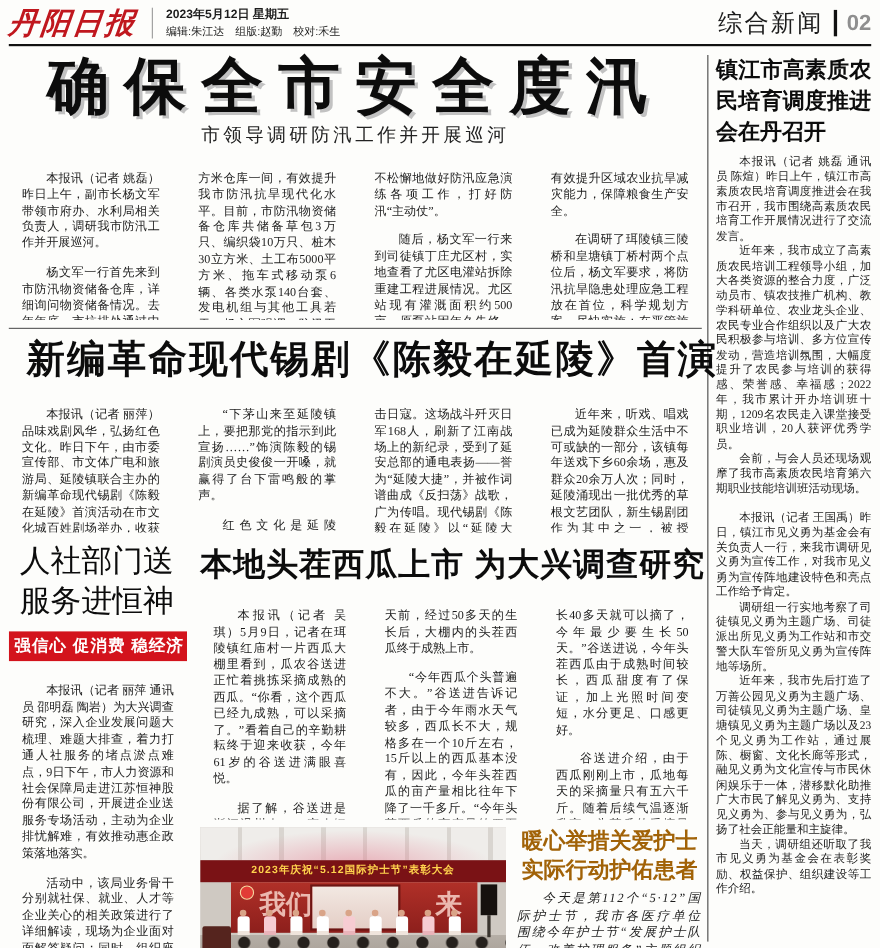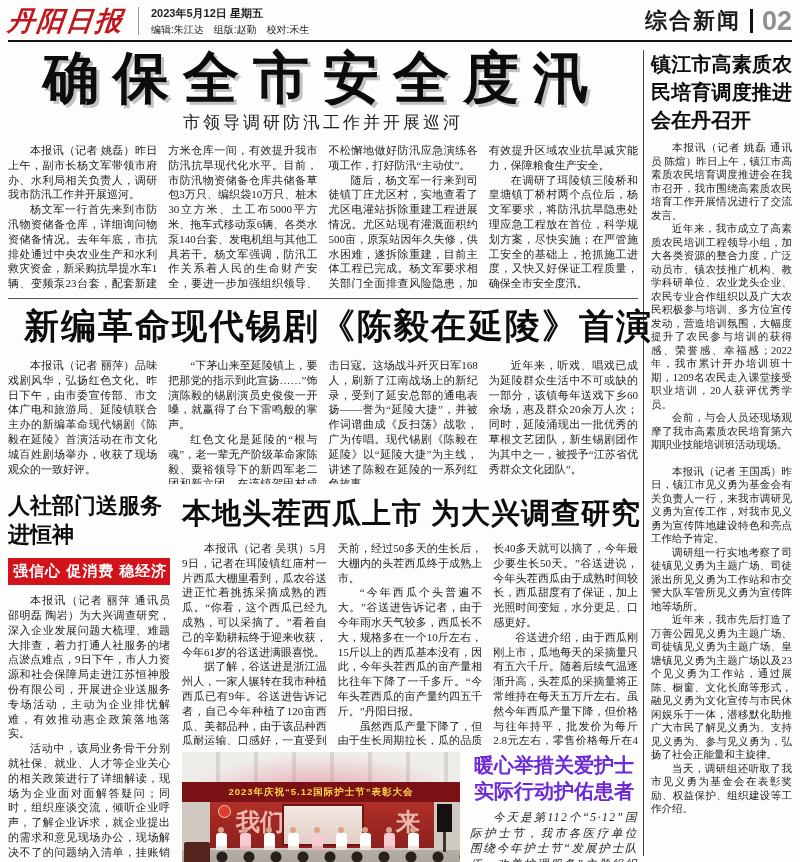--- a/index.html
+++ b/index.html
@@ -9,48 +9,48 @@
   }
   
   .masthead{position:absolute;left:8px;top:3px;right:8px;height:36px;display:flex;align-items:center;}
   .logo{font-family:"DejaVu Serif",serif;font-size:27px;font-weight:bold;font-style:italic;
         color:#c0171e;letter-spacing:2px;transform:skewX(-6deg);white-space:nowrap;}
   .mast-div{width:1px;height:28px;background:#9a9a9a;margin:0 12px 0 14px;}
   .dateblock{display:flex;flex-direction:column;justify-content:center;line-height:1.5;}
   .dateline{font-size:11px;font-weight:bold;font-family:"Liberation Sans",sans-serif;}
   .staffline{font-size:10px;font-family:"Liberation Sans",sans-serif;color:#222;}
   .mast-spacer{flex:1;}
-  .section-title{font-size:22px;font-weight:bold;font-family:"DejaVu Serif",serif;letter-spacing:2px;}
+  .section-title{font-size:22px;font-weight:normal;font-family:"DejaVu Serif",serif;letter-spacing:2px;}
   .mast-bar{width:3px;height:24px;background:#111;margin:0 9px;}
-  .page-num{font-size:27px;font-weight:bold;color:#8f8f8f;font-family:"Liberation Sans",sans-serif;}
+  .page-num{font-size:20px;font-weight:bold;color:#8f8f8f;font-family:"Liberation Sans",sans-serif;}
   .top-rule{position:absolute;left:8px;right:8px;top:40px;height:2px;background:#111;}
   
   .vdiv{position:absolute;left:643px;top:50px;bottom:6px;width:1px;background:#444;}
   .main{position:absolute;left:8px;top:46px;width:630px;}
   
   .cols{display:flex;gap:11px;overflow:hidden;text-align:justify;}
   .col{flex:1;min-width:0;}
-  .bodytext p{margin:0;text-indent:2em;}
+  .bodytext p{margin:12px;text-indent:2em;}
   .bodytext p.cont{text-indent:0;}
   
   .lead-headline{text-align:center;font-family:"Liberation Sans","DejaVu Sans",sans-serif;
     font-weight:900;font-size:56px;line-height:1.0;letter-spacing:14px;color:#0c0c0c;
     text-shadow:3px 3px 0 #c2c2c2;margin-top:4px;white-space:nowrap;}
   .lead-subhead{text-align:center;font-size:17px;margin-top:5px;color:#222;
     font-family:"Liberation Sans",sans-serif;letter-spacing:3px;}
   .lead-cols{margin-top:9px;height:148px;font-size:11px;line-height:14.8px;}
   .sep-rule{height:1px;background:#555;margin:7px 0 4px;}
   
   .opera-headline{text-align:center;font-family:"Liberation Sans","DejaVu Sans",sans-serif;
     font-weight:900;font-size:35px;letter-spacing:2px;margin:2px 16px 8px;white-space:nowrap;color:#0c0c0c;}
   .opera-cols{height:126px;font-size:11px;line-height:14.8px;}
   
   .bottom{display:flex;gap:12px;margin-top:8px;}
   .hr-col{width:162px;flex:none;overflow:hidden;}
-  .hr-title{font-family:"Liberation Sans",sans-serif;font-weight:700;font-size:22px;line-height:1.3;color:#0c0c0c;}
+  .hr-title{font-family:"Liberation Sans",sans-serif;font-weight:400;font-size:28px;line-height:1.3;color:#0c0c0c;margin-left:10px;}
   .badge{margin:9px 0 8px;background:#d3131c;color:#fff;font-family:"Liberation Sans",sans-serif;
     font-weight:800;font-size:15px;padding:4px 5px;display:inline-block;letter-spacing:1px;white-space:nowrap;}
   .hr-body{font-size:11px;line-height:14.8px;text-align:justify;}
   .mid-col{flex:1;min-width:0;}
   .melon-headline{text-align:center;font-family:"Liberation Sans",sans-serif;font-weight:900;
     font-size:29px;letter-spacing:1px;margin:2px 0 7px;white-space:nowrap;color:#0c0c0c;}
   .melon-cols{height:204px;font-size:11px;line-height:14.8px;}
   .photo-row{display:flex;gap:10px;margin-top:7px;height:146px;}
   
   .photo{width:278px;flex:none;position:relative;overflow:hidden;background:#cfc9c2;}
@@ -84,21 +84,21 @@
     background-image:radial-gradient(circle at 13px 7px,#26211d 5px,rgba(0,0,0,0) 6px);
     background-size:27px 24px;background-repeat:repeat-x;}
   .aud-row.r1{top:0;}
   .ph-podium{position:absolute;left:2px;bottom:2px;width:26px;height:54px;
     background:#55241e;border-radius:2px 2px 0 0;}
   .ph-speaker{position:absolute;right:8px;top:52px;width:15px;height:28px;background:#16110e;}
   .ph-speaker::after{content:"";position:absolute;left:6px;top:28px;width:3px;height:20px;background:#3a342e;}
   
   .caption-col{flex:1;min-width:0;overflow:hidden;}
   .caption-title{font-family:"Liberation Sans",sans-serif;font-weight:900;font-size:20px;
-    line-height:1.3;text-align:center;white-space:nowrap;color:#6d28d9;}
+    line-height:1.3;text-align:center;white-space:nowrap;color:#a16207;}
   .caption-body{margin-top:6px;font-size:11.5px;line-height:15.5px;font-style:italic;
     letter-spacing:1.5px;text-align:justify;}
   .caption-body p{margin:0;text-indent:2em;}
   
   .sidebar{position:absolute;left:651px;top:50px;width:141px;}
   .sb-title{font-family:"Liberation Sans",sans-serif;font-weight:900;font-size:20px;
     line-height:1.4;text-align:justify;color:#0c0c0c;}
   .sb-body{font-size:10.5px;line-height:13.5px;text-align:justify;margin-top:7px;}
   .sb-body p{margin:0;text-indent:2em;}
   .sb-a2{margin-top:13px;}

